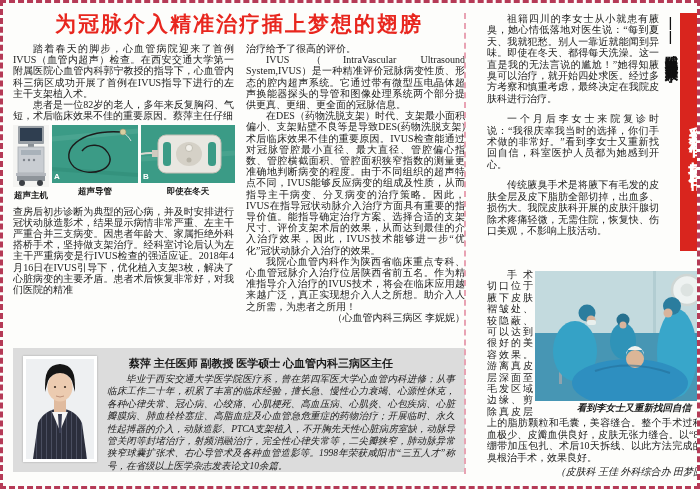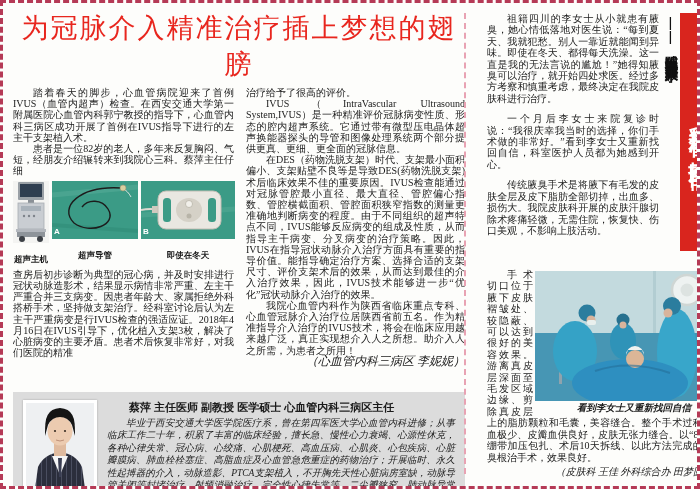--- a/index.html
+++ b/index.html
@@ -3,44 +3,44 @@
 <meta charset="utf-8">
 <style>
   * { margin:0; padding:0; box-sizing:border-box; }
   html,body { width:700px; height:489px; background:#fff; }
   body { font-family:"Liberation Serif","DejaVu Serif",serif; color:#1a1a1a; }
   .page { position:relative; width:700px; height:489px; background:#fdfdfb;
           border:3px dashed #b53a56; overflow:hidden; }
 
   
   .left-article { position:absolute; left:10px; top:7px; width:452px; height:470px; }
-  .main-title { text-align:center; color:#e8261e; font-weight:normal; font-size:27px;
+  .main-title { text-align:center; color:#e8261e; font-weight:bold; font-size:21px;
                 letter-spacing:2px; font-family:"Liberation Serif",serif; margin-bottom:5px; }
   .columns { display:flex; gap:12px; height:298px; overflow:hidden; }
   .col { width:221px; font-size:10px; line-height:11.2px; text-align:justify; }
   .col p { text-indent:2em; }
   .col p.noindent { text-indent:0; }
 
   .figures { display:flex; gap:3px; margin:4px 0 4px 0; }
   .fig { display:flex; flex-direction:column; align-items:center; }
   .fig-img { position:relative; overflow:hidden; }
   .fig-label { position:absolute; left:2px; bottom:1px; color:#fff; font-size:8px;
                font-family:"Liberation Sans",sans-serif; font-weight:bold; }
-  .fig-caption { font-size:8.5px; font-weight:bold; margin-top:11px;
+  .fig-caption { font-size:8.5px; font-weight:bold; margin-top:3px;
                  font-family:"Liberation Sans",sans-serif; }
 
-  .sig { float:right; font-style:italic; font-size:12px; }
+  .sig { float:right; font-size:10px; }
 
   
   .profile-box { margin-top:7px; background:#dcdcdc; padding:8px 10px 6px 10px;
                  height:124px; overflow:hidden; }
   .profile-photo { float:left; width:74px; height:106px; background:#fff; padding:3px;
                    margin-right:10px; box-shadow:0 0 2px rgba(0,0,0,.25); }
   .profile-heading { font-size:11px; font-weight:bold; text-indent:2em;
-                     font-family:Liberation Sans, sans-serif; margin-bottom:2px; }
+                     font-family:Liberation Serif, serif; margin-bottom:2px; }
   .profile-body { font-size:9.5px; line-height:12.4px; font-style:italic; text-align:justify; text-indent:2em; }
 
   
   .divider { position:absolute; left:461px; top:10px; bottom:12px; width:0;
              border-left:2px dashed #e8a3b3; }
 
   
   .right-article { position:absolute; left:484px; top:10px; width:226px; height:468px; }
   .right-top { display:flex; min-height:250px; }
   .rt-text { width:172px; font-size:10px; line-height:11.4px; text-align:justify; }
@@ -64,21 +64,21 @@
 <body>
 
 <div class="page">
 
   <div class="left-article">
     <div class="main-title">为冠脉介入精准治疗插上梦想的翅膀</div>
 
     <div class="columns">
       <div class="col">
         <p>踏着春天的脚步，心血管病院迎来了首例IVUS（血管内超声）检查。在西安交通大学第一附属医院心血管内科郭宁教授的指导下，心血管内科三病区成功开展了首例在IVUS指导下进行的左主干支架植入术。</p>
-        <p>患者是一位82岁的老人，多年来反复胸闷、气短，经朋友介绍辗转来到我院心三科。蔡萍主任仔细</p>
+        <p>患者是一位82岁的老人，多年来反复胸闷、气短，术后临床效果不佳的重要原因。蔡萍主任仔细</p>
 
         <div class="figures">
           <div class="fig">
             <div class="fig-img" style="width:36px;height:62px;">
               <svg width="36" height="62" viewBox="0 0 36 62">
                 <rect width="36" height="62" fill="#f4f4f2"></rect>
                 <rect x="5" y="1" width="26" height="18" rx="1" fill="#9aa0a6"></rect>
                 <rect x="7" y="3" width="22" height="13" fill="#2f3e50"></rect>
                 <rect x="15" y="19" width="6" height="3" fill="#8a9096"></rect>
                 <rect x="5" y="22" width="26" height="26" fill="#c9cdd2" stroke="#a9adb2" stroke-width="0.8"></rect>

